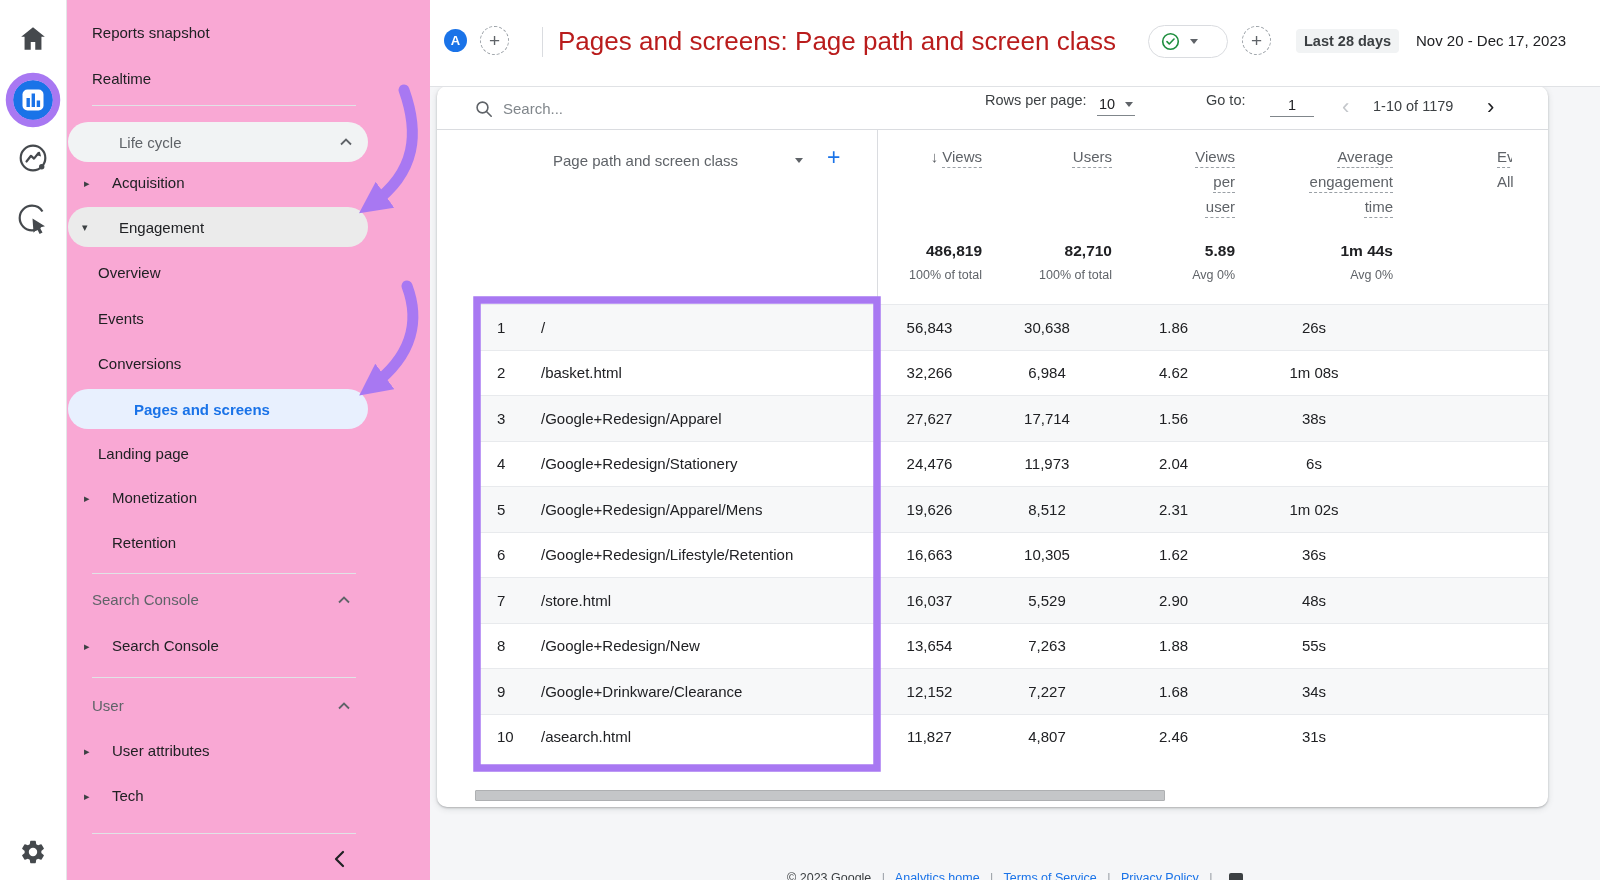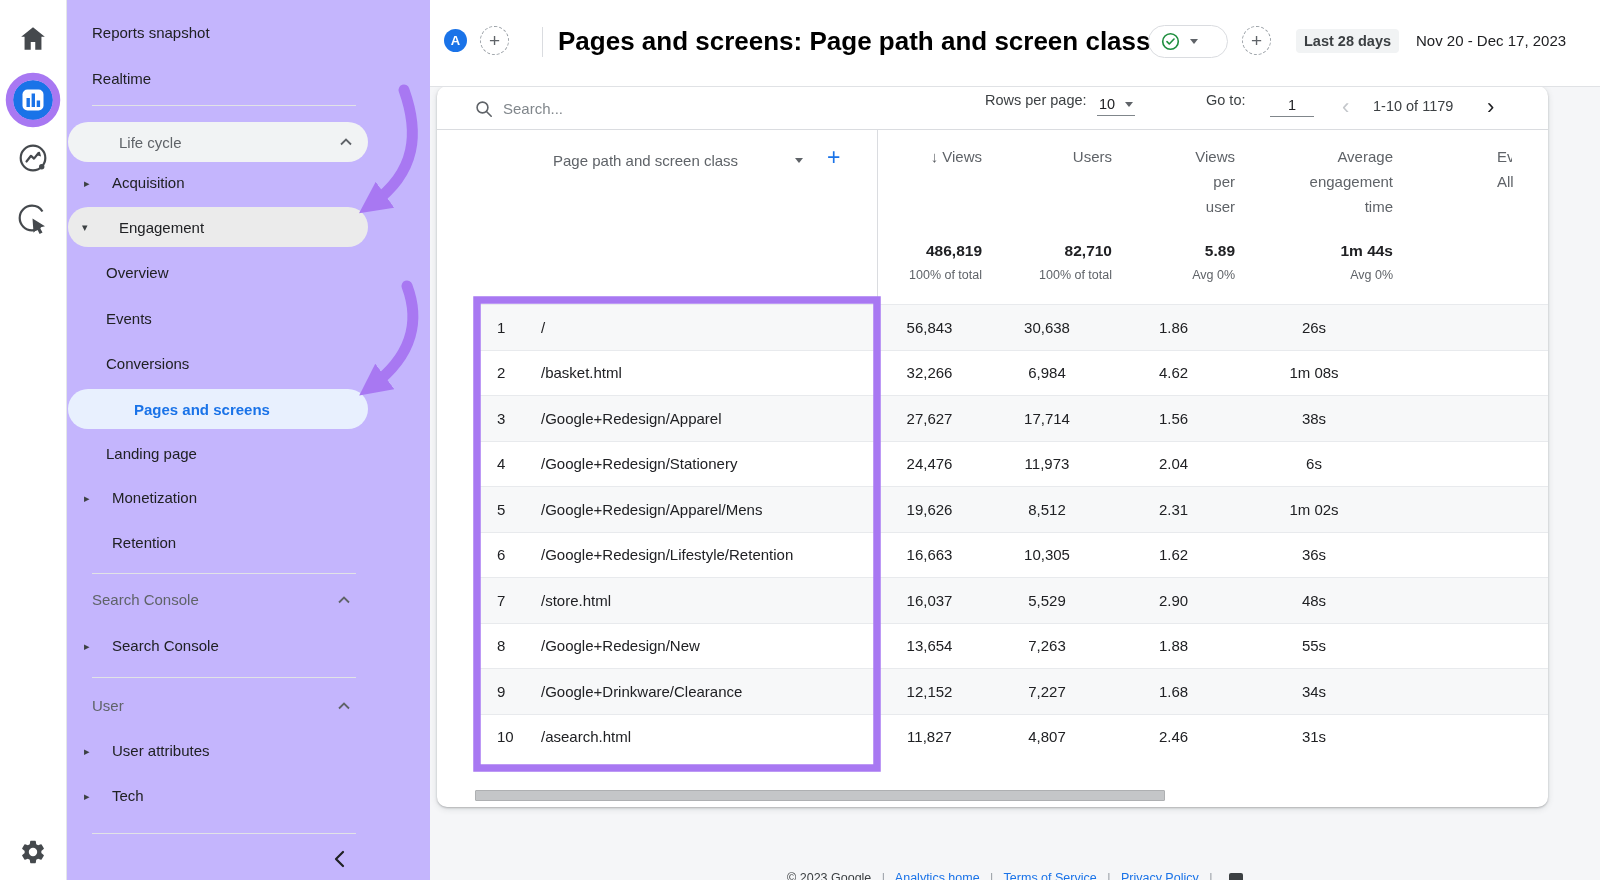--- a/index.html
+++ b/index.html
@@ -6,25 +6,25 @@
   body{width:1600px;height:880px;overflow:hidden;background:#fff;color:#202124;
        font-family:"Liberation Sans","DejaVu Sans",sans-serif;position:relative}
 
   
   .rail{position:absolute;left:0;top:0;width:66px;height:880px;background:#fff;
         border-right:1px solid #e4e6e8;z-index:5}
   .ricon{position:absolute;left:50%;transform:translateX(-50%)}
   .reports-circle{position:absolute;left:13px;top:80px;width:40px;height:40px;border-radius:50%}
 
   
-  .sidebar{position:absolute;left:66px;top:0;width:364px;height:880px;background:#c4b5fd;z-index:4}
+  .sidebar{position:absolute;left:66px;top:0;width:364px;height:880px;background:#f9a8d4;z-index:4}
   .sitem{position:absolute;height:20px;line-height:20px;font-size:15px;color:#202124;width:340px;cursor:pointer}
   .sitem .lbl{display:inline-block}
   .indent1{padding-left:46px}
-  .indent2{padding-left:40px}
+  .indent2{padding-left:32px}
   .toplvl{padding-left:26px}
   .shead{color:#5f6368}
   .tri{position:absolute;left:18px;top:0;font-size:11px;color:#3c4043}
   .pill{position:absolute;left:2px;width:300px;height:40px;border-radius:20px;
         display:flex;align-items:center;font-size:15px;cursor:pointer}
   .pill .plbl{margin-left:51px}
   .pill.gray{background:#f1f3f4;color:#5f6368}
   .pill.mid{background:#ebebeb}
   .pill.sel{background:#e8f0fe;color:#1a73e8;font-weight:700}
   .pill.sel .plbl{margin-left:66px}
@@ -37,21 +37,21 @@
   .mainheader{position:absolute;left:430px;top:0;width:1170px;height:86px;background:#fff;
               border-bottom:1px solid #e0e2e5;z-index:3}
   .mainheader *{box-sizing:border-box}
   .avatar{position:absolute;left:14px;top:29px;width:23px;height:23px;border-radius:50%;
           background:#1a73e8;color:#fff;font-size:13px;font-weight:700;
           display:flex;align-items:center;justify-content:center;cursor:pointer}
   .dplus{position:absolute;width:29px;height:29px;border:1.6px dashed #9aa0a6;border-radius:50%;
          color:#5f6368;font-size:19px;line-height:19px;display:flex;align-items:center;
          justify-content:center;cursor:pointer}
   .hvdiv{position:absolute;left:112px;top:27px;height:30px;border-left:1px solid #dadce0}
-  .title{position:absolute;left:128px;top:26px;font-size:26px;font-weight:700;color:#000000;white-space:nowrap}
+  .title{position:absolute;left:128px;top:26px;font-size:26px;font-weight:400;color:#b91c1c;white-space:nowrap}
   .checkpill{position:absolute;left:718px;top:25px;width:80px;height:33px;border:1px solid #dadce0;
              border-radius:17px;display:flex;align-items:center;gap:10px;padding:0 12px;cursor:pointer}
   .caret{width:0;height:0;border-left:4.5px solid transparent;border-right:4.5px solid transparent;
          border-top:5.5px solid #5f6368;display:inline-block}
   .datechip{position:absolute;left:866px;top:29px;background:#f1f3f4;border-radius:4px;
             padding:4px 8px;font-size:14.5px;font-weight:700;color:#3c4043;cursor:pointer}
   .daterange{position:absolute;left:986px;top:32px;font-size:15px;color:#202124;white-space:nowrap;cursor:pointer}
 
   
   .content{position:absolute;left:430px;top:87px;width:1170px;height:793px;background:#f5f6f8;z-index:2}
@@ -76,21 +76,21 @@
   .carddiv{position:absolute;left:0;top:43px;width:1111px;border-top:1px solid #dadce0}
   .vdiv{position:absolute;left:440px;top:44px;height:629px;border-left:1px solid #dadce0}
 
   .dimheader{position:absolute;left:116px;top:66px;font-size:15px;color:#5f6368;cursor:pointer;white-space:nowrap}
   .dimcaret{position:absolute;left:358px;top:72px}
   .addplus{position:absolute;left:390px;top:58px;font-size:23px;color:#1a73e8;cursor:pointer}
 
   .grid7{display:grid;grid-template-columns:56px 344px 105px 130px 123px 158px 155px}
   .hgrid{position:absolute;left:40px;top:58px;width:1071px}
   .hc{font-size:15px;color:#5f6368;text-align:right;line-height:25px;cursor:pointer}
-  .u{text-decoration-style:dashed;text-decoration-color:#9aa0a6;
+  .u{text-decoration:underline;text-decoration-style:dashed;text-decoration-color:#9aa0a6;
      text-decoration-thickness:1px;text-underline-offset:5px}
   .nw{display:inline-block;text-align:right}
   .sortar{color:#5f6368;margin-right:4px;text-decoration:none}
   .hc.last{text-align:left;padding-left:104px}
   .clip{display:inline-block;overflow:hidden;white-space:nowrap;vertical-align:top}
 
   .tgrid{position:absolute;left:40px;top:154px;width:1071px}
   .tc{text-align:right}
   .tval{font-size:15.5px;font-weight:700;line-height:22px}
   .tsub{font-size:12.5px;color:#5f6368;margin-top:6px}

